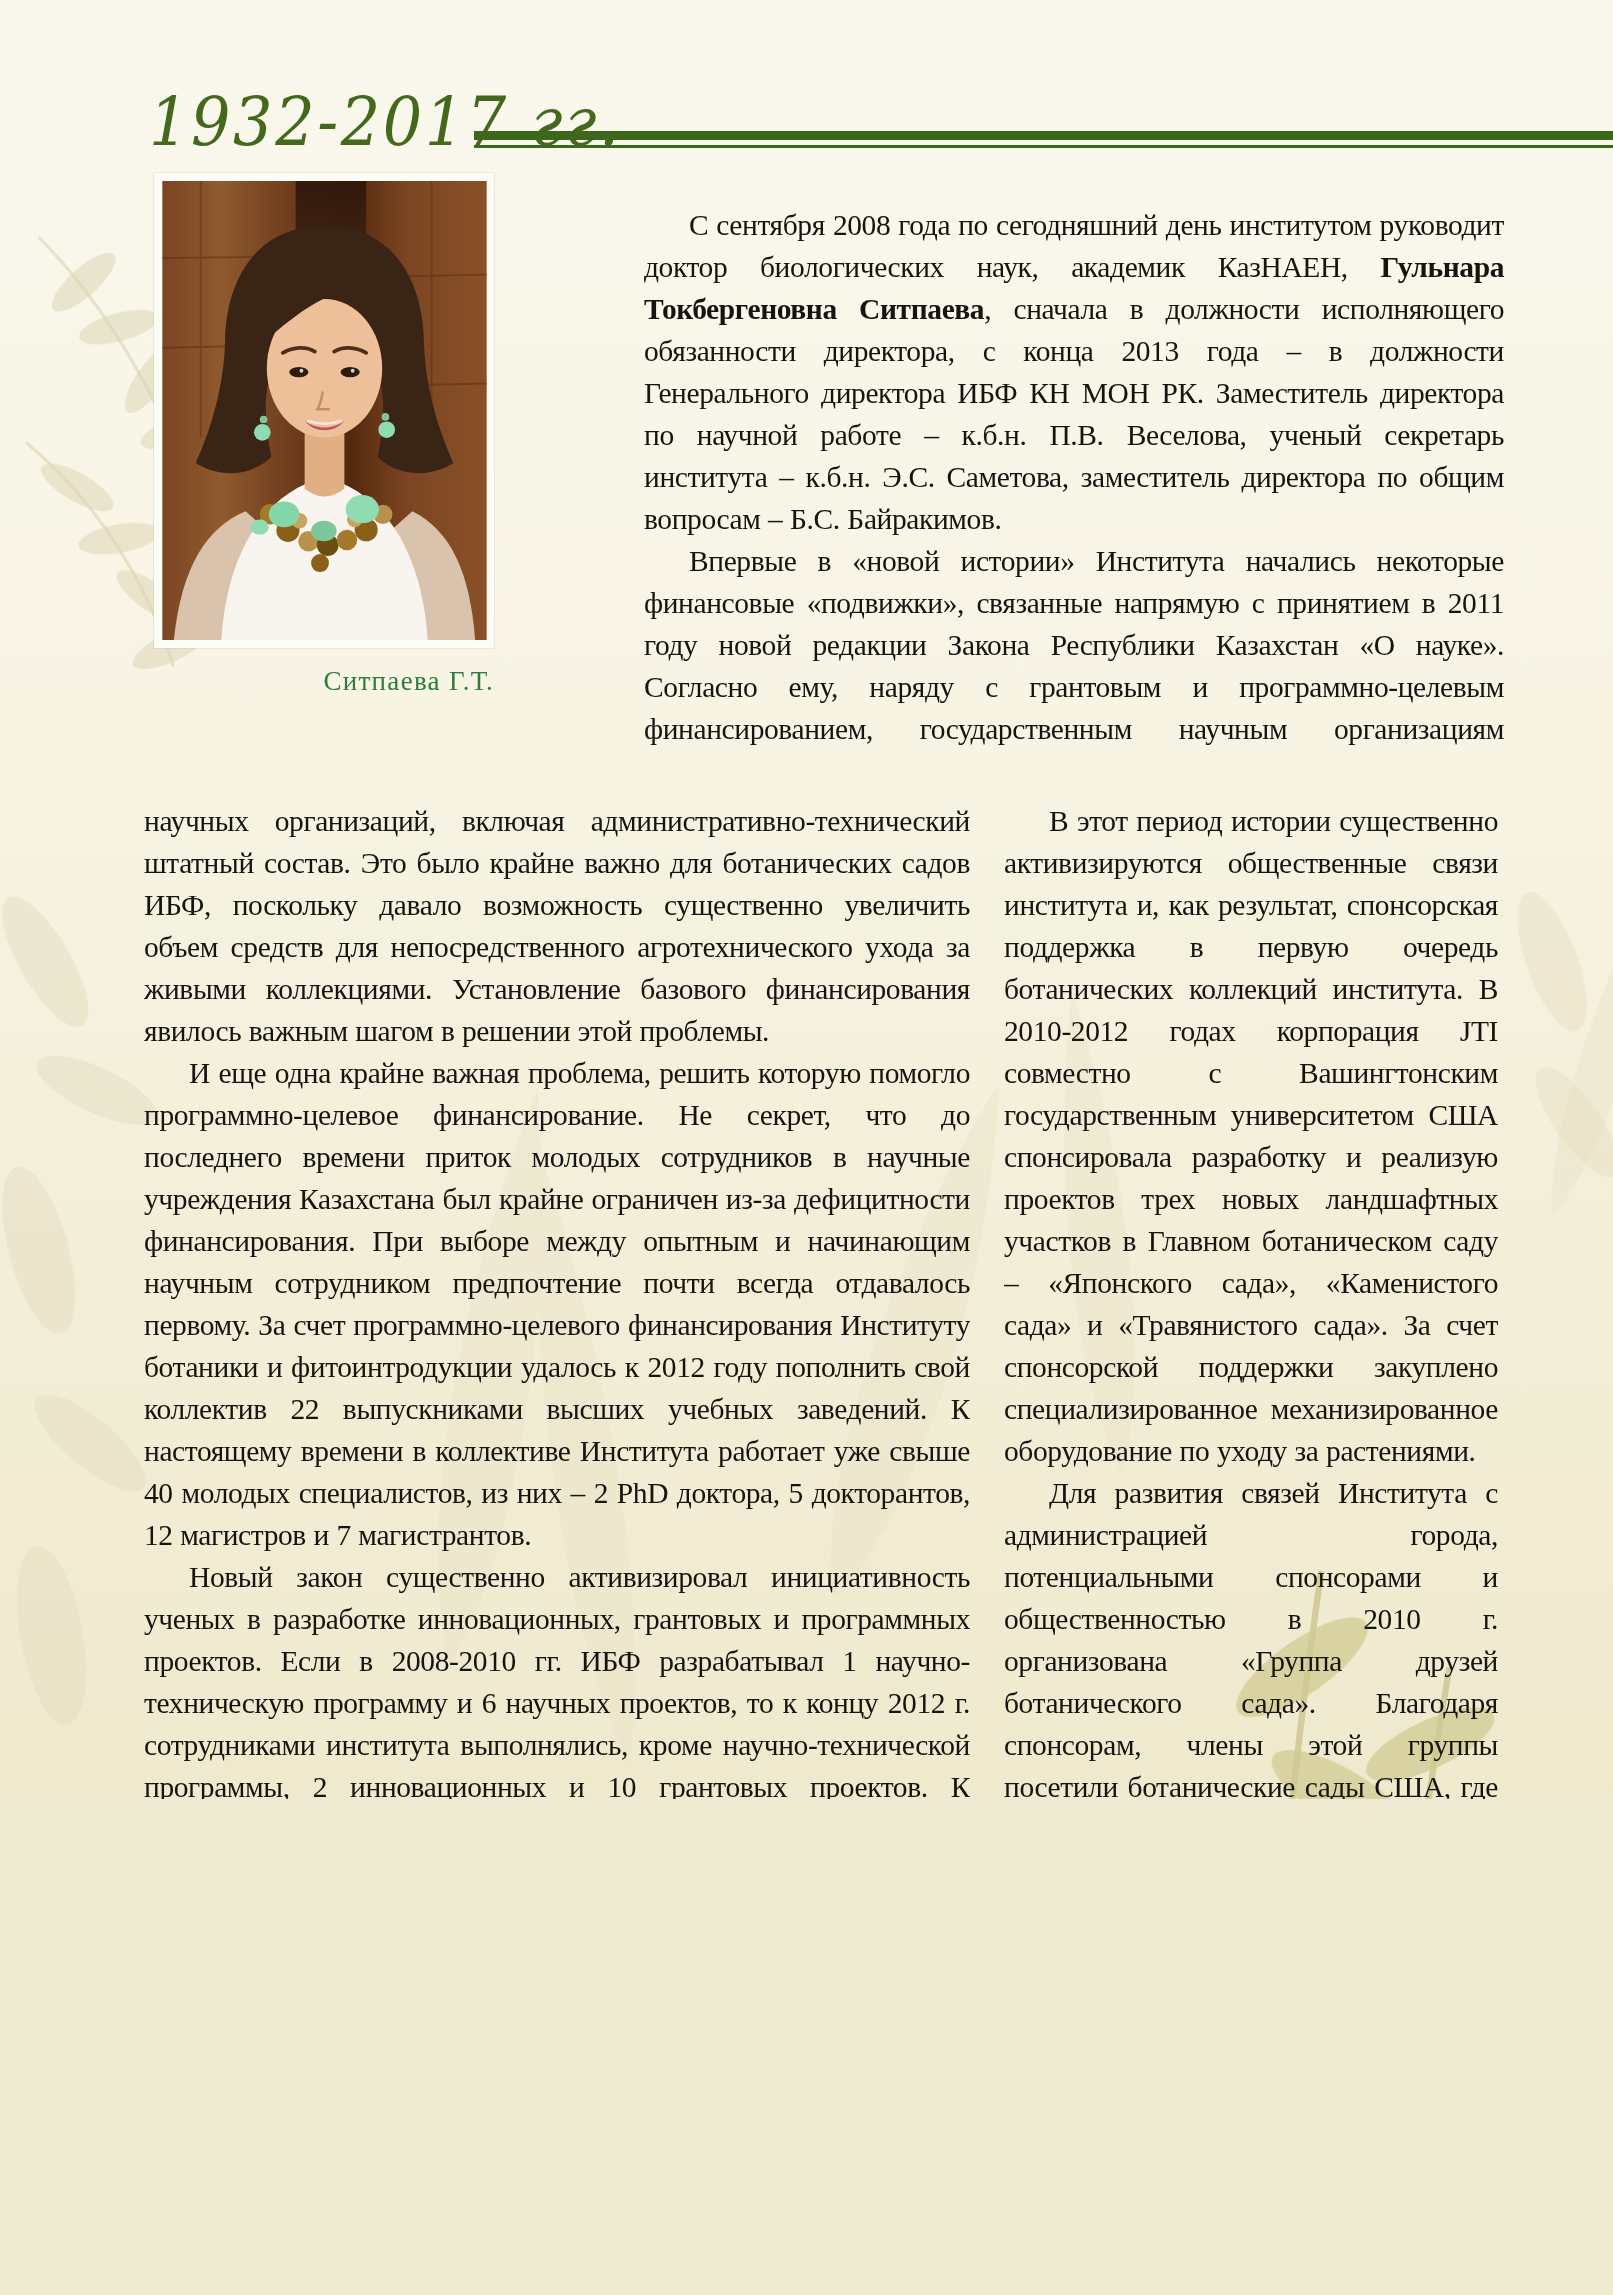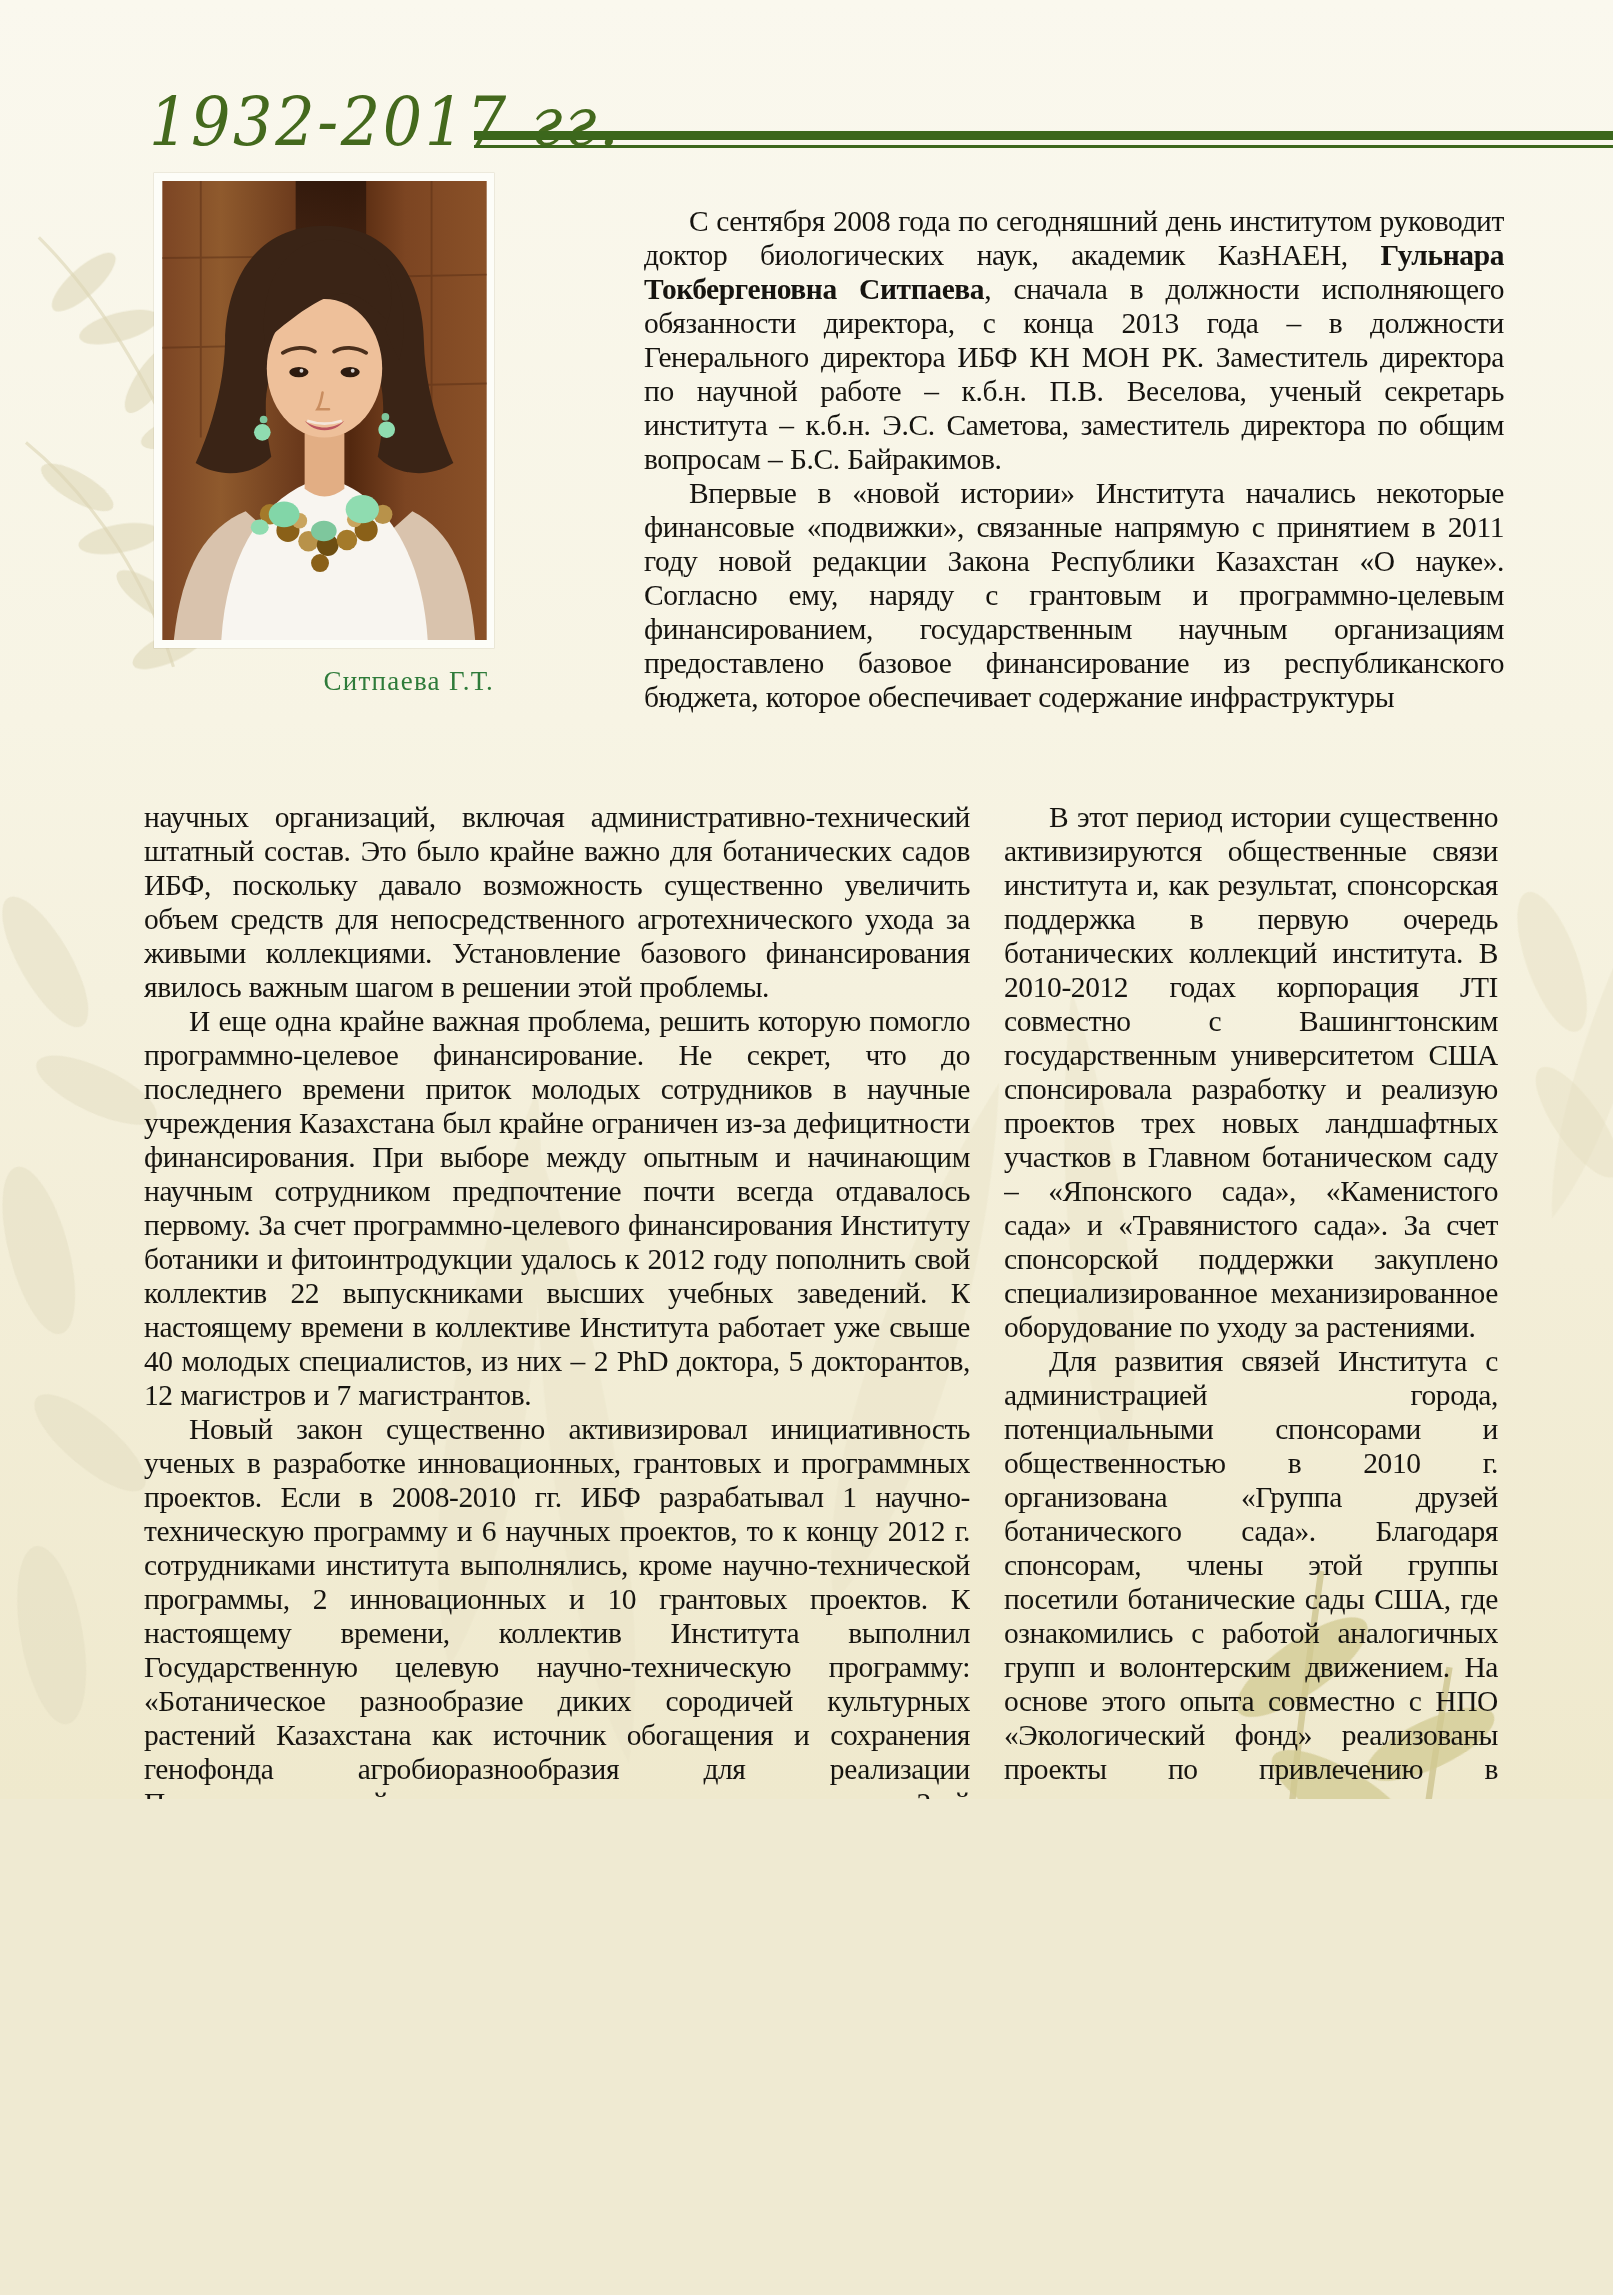--- a/index.html
+++ b/index.html
@@ -26,21 +26,21 @@
     position:absolute;left:154px;top:173px;width:340px;height:475px;margin:0;
     background:#fdfdf8;box-sizing:border-box;padding:7.7px;
     box-shadow:0 0 0 0.6px rgba(120,110,70,.15);
   }
   .portrait svg{display:block;width:325px;height:459px;}
   .caption{
     position:absolute;left:154px;top:666px;width:340px;
     text-align:right;font-size:27px;letter-spacing:1.3px;color:#2e7b3a;
   }
 
-  .bodytext{font-size:29.5px;line-height:34px;text-align:justify;letter-spacing:-0.4px;word-spacing:0.6px;}
+  .bodytext{font-size:29.5px;line-height:42px;text-align:justify;letter-spacing:-0.4px;word-spacing:0.6px;}
   .bodytext p{margin:0;}
   .bodytext p.ind{text-indent:45px;}
 
   .intro{position:absolute;left:644px;top:204px;width:860px;height:552px;overflow:hidden;}
   .col-left{position:absolute;left:144px;top:800px;width:826px;height:1283px;overflow:hidden;}
   .col-right{position:absolute;left:1004px;top:800px;width:494px;height:1283px;overflow:hidden;}
 
   .pagenum{
     position:absolute;left:146px;top:2117px;
     font-family:"Liberation Sans","DejaVu Sans",sans-serif;

